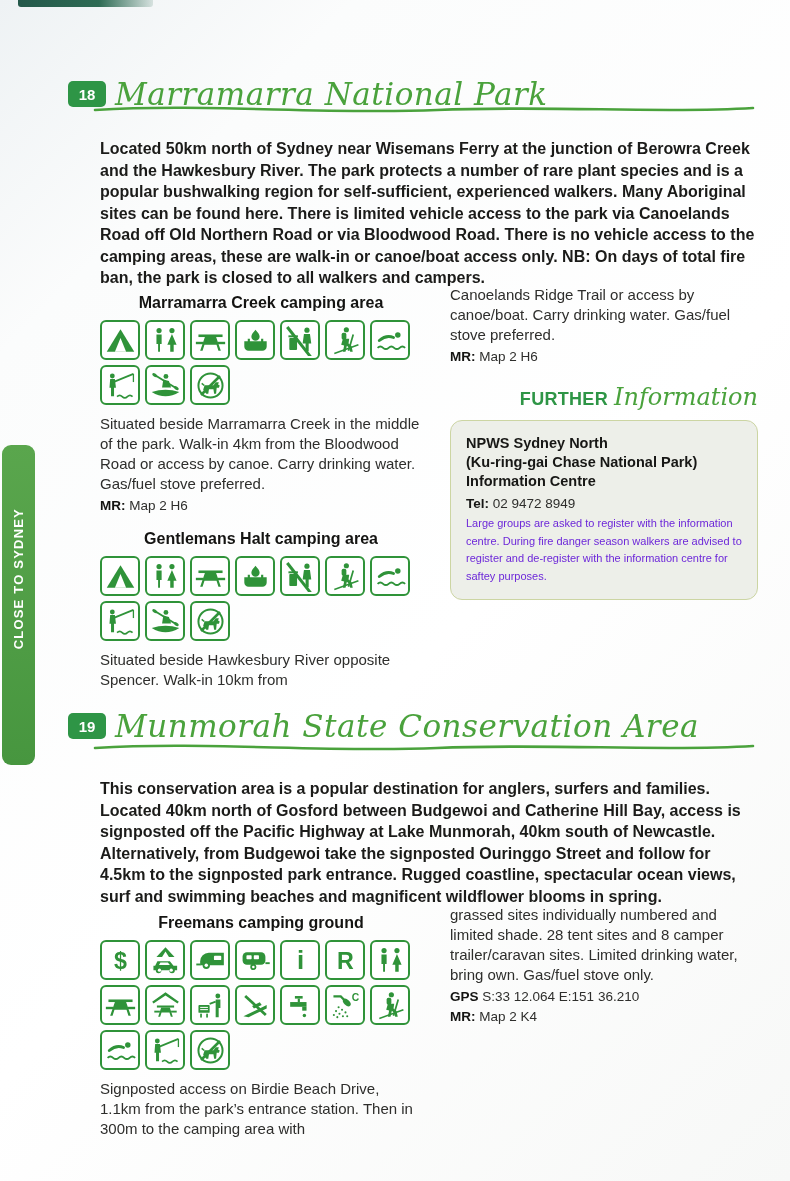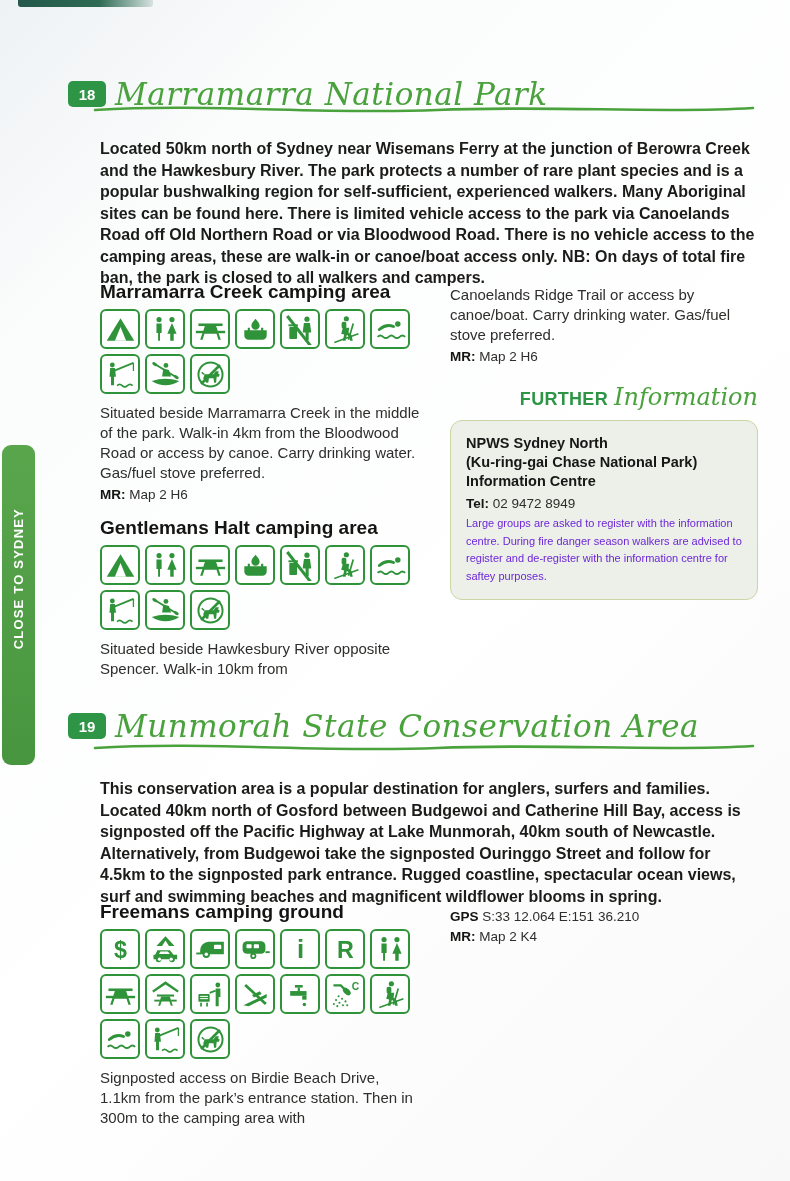--- a/index.html
+++ b/index.html
@@ -14,21 +14,21 @@
   .side-tab span{writing-mode:vertical-rl;transform:rotate(180deg);color:#fff;font-size:13px;font-weight:700;letter-spacing:1.2px;}
   
   .sec-header{position:absolute;left:68px;display:flex;align-items:center;gap:9px;}
   .badge{min-width:30px;height:26px;padding:0 4px;background:#2e9546;color:#fff;border-radius:5px;
          display:flex;align-items:center;justify-content:center;font-size:15px;font-weight:700;}
   .script-title{font-family:"DejaVu Serif",cursive;font-style:italic;color:#4aa23c;font-size:31px;letter-spacing:.5px;white-space:nowrap;}
   .wavy{position:absolute;left:92px;width:664px;height:14px;}
   
   .intro{position:absolute;left:100px;width:658px;font-size:16px;line-height:21.5px;font-weight:700;color:#1b1b19;}
   .col{position:absolute;width:322px;}
-  .col h3{font-size:19px;line-height:18px;font-weight:700;color:#141412;margin:0 0 8px 0;}
+  .col h3{font-size:16px;line-height:18px;font-weight:700;color:#141412;margin:11px 0 8px 0;text-align:center;}
   .col p.desc{font-size:15px;line-height:20px;color:#2e2e2c;margin:9px 0 0 0;}
   .meta{font-size:13.5px;line-height:17px;color:#2e2e2c;margin:3px 0 0 0;}
   .meta b{color:#141412;}
   .camp + .camp{margin-top:16px;}
   
   .fgrid{display:flex;flex-wrap:wrap;gap:5px 5px;width:322px;}
   .fic{width:40px;height:40px;box-sizing:border-box;border:2px solid #2f9339;border-radius:6px;background:#fff;
        color:#2f9339;display:flex;align-items:center;justify-content:center;}
   .fic svg{width:31px;height:31px;fill:currentColor;display:block;}
   
@@ -441,18 +441,19 @@
             <svg viewBox="0 0 36 36">
               <use href="#sym-no-dogs"></use>
             </svg>
           </span>
         </div>
       <p class="desc">Signposted access on Birdie Beach Drive, 1.1km from the park’s entrance station. Then in 300m to the camping area with</p>
     </div>
   </div>
 
   <div class="rcol" style="top:905px;">
+    <p class="desc">grassed sites individually numbered and limited shade. 28 tent sites and 8 camper trailer/caravan sites. Limited drinking water, bring own. Gas/fuel stove only.</p>
     <p class="meta"><b>GPS</b> <span>S:33 12.064 E:151 36.210</span></p>
     <p class="meta"><b>MR:</b> <span>Map 2 K4</span></p>
   </div>
 
 
 </div>
 
 </body></html>

